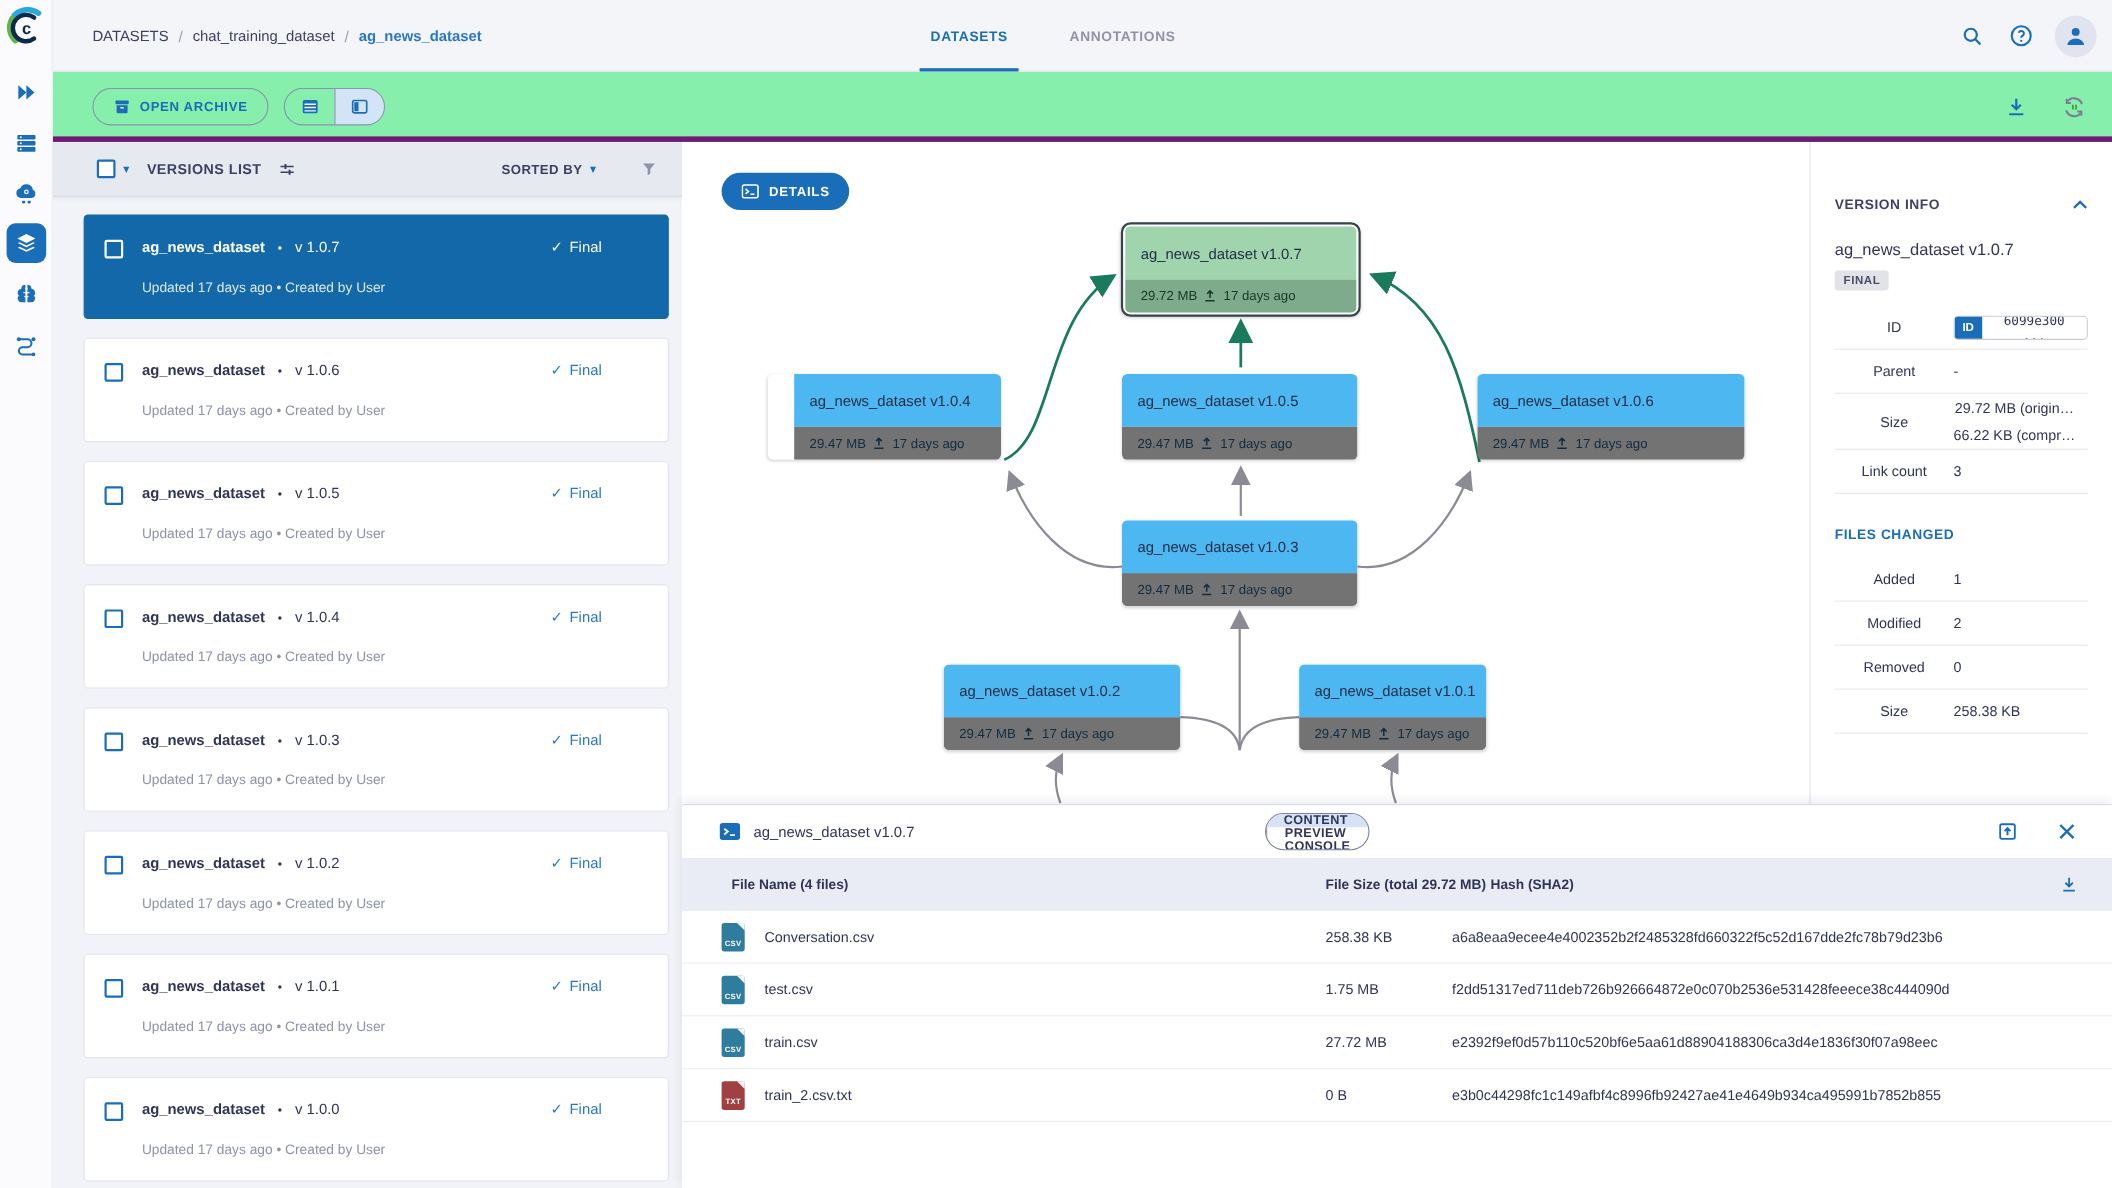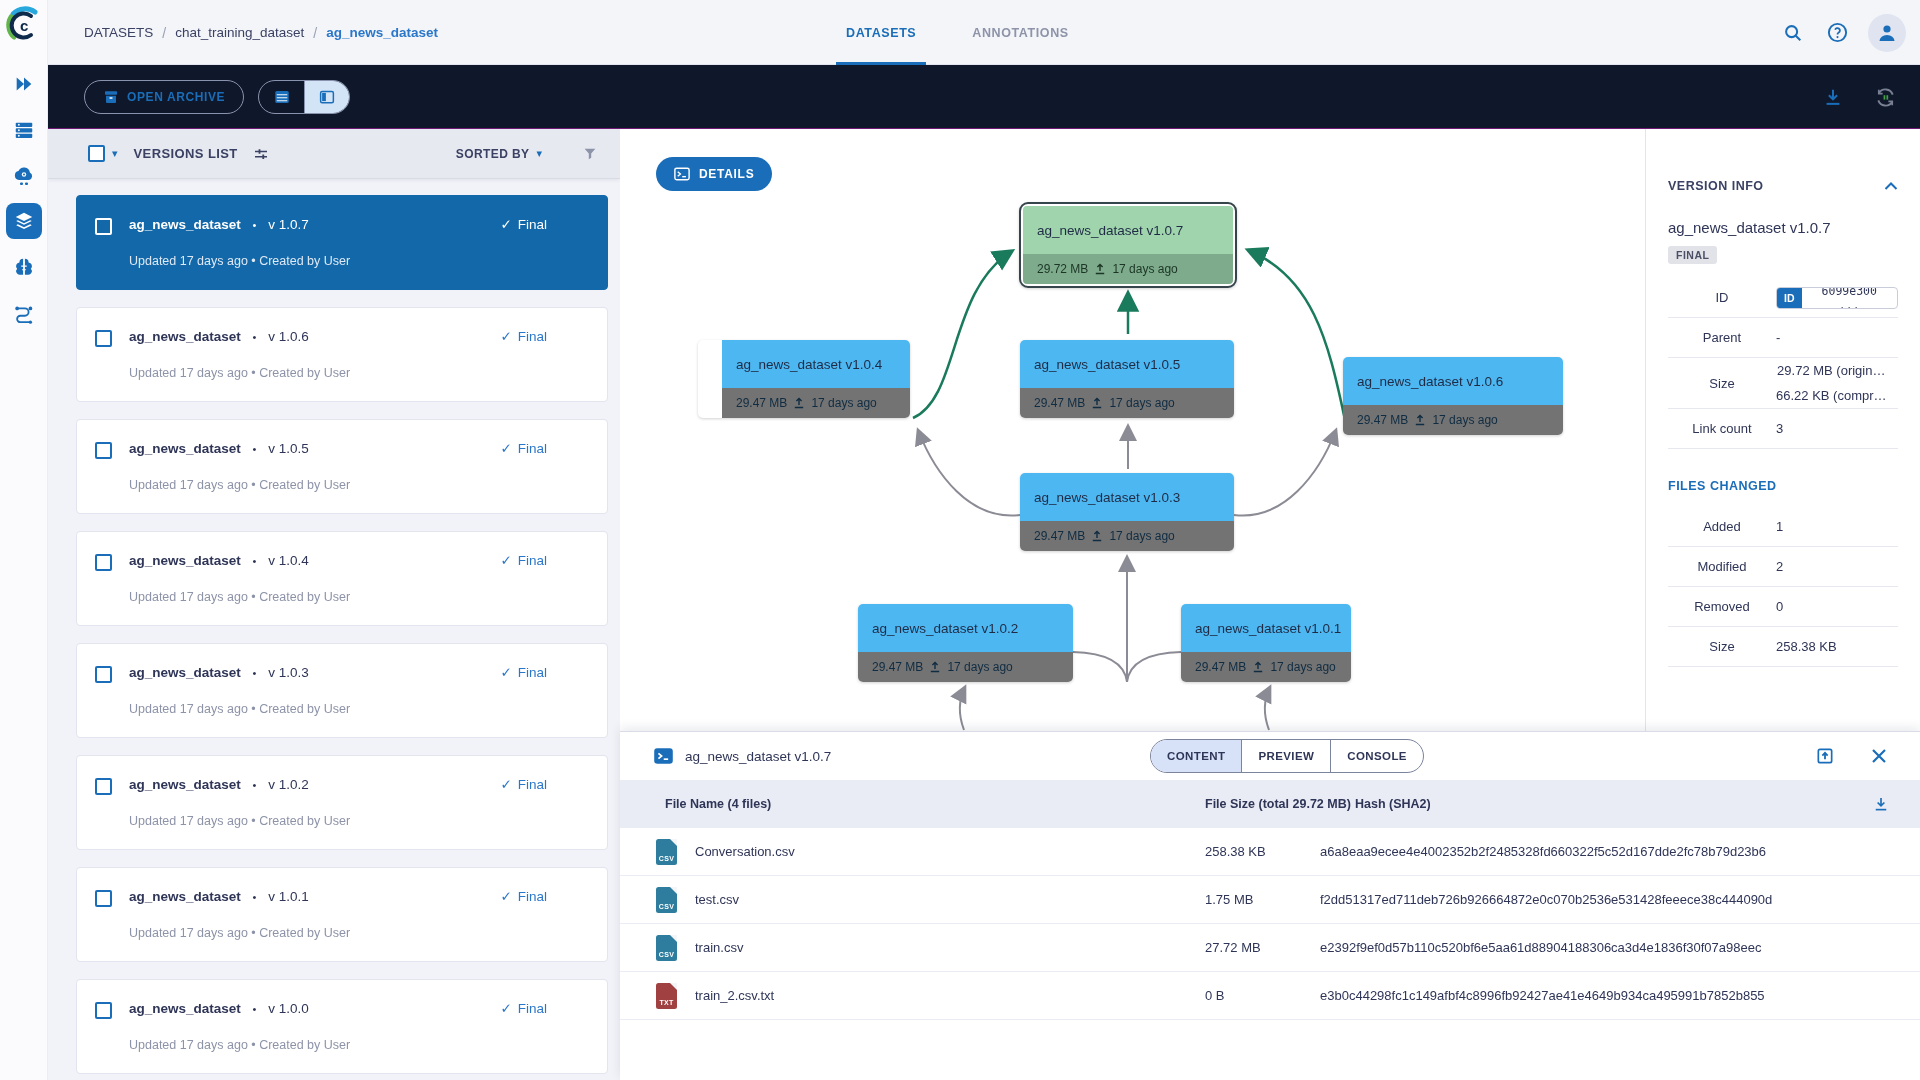--- a/index.html
+++ b/index.html
@@ -22,21 +22,21 @@
   .crumb.current { color:#2a77c9; font-weight:bold; }
   .top-tabs { position:absolute; left:770px; top:0; height:65px; display:flex; }
   .top-tab { position:relative; height:65px; display:flex; align-items:center; padding:0 28px; font-size:12.5px; font-weight:bold; letter-spacing:.6px; color:#8d93a8; cursor:pointer; }
   .top-tab.active { color:#1a6db8; }
   .top-tab.active::after { content:""; position:absolute; left:18px; right:18px; bottom:0; height:3px; background:#1a6db8; }
   .top-icons { position:absolute; right:14px; top:0; height:65px; display:flex; align-items:center; gap:18px; }
   .tbicon { width:26px; height:26px; display:flex; align-items:center; justify-content:center; cursor:pointer; color:#1a6db8; }
   .avatar { width:38px; height:38px; border-radius:50%; background:#e0e4f0; display:flex; align-items:center; justify-content:center; cursor:pointer; }
 
   
-  .toolbar { position:absolute; left:48px; top:65px; right:0; height:64px; background:#0f172a; border-bottom:1px solid #701a75; z-index:19; }
+  .toolbar { position:absolute; left:48px; top:65px; right:0; height:64px; background:#86efac; border-bottom:5px solid #701a75; z-index:19; }
   .btn-outline { position:absolute; left:36px; top:15px; height:34px; display:flex; align-items:center; gap:8px; padding:0 18px; border:1px solid #8a93ad; border-radius:17px; color:#1a6db8; font-size:12px; font-weight:bold; letter-spacing:.6px; cursor:pointer; background:transparent; }
   .view-toggle { position:absolute; left:210px; top:15px; height:34px; display:flex; border:1px solid #8a93ad; border-radius:17px; overflow:hidden; }
   .vt-btn { width:45px; height:32px; display:flex; align-items:center; justify-content:center; cursor:pointer; color:#1a6db8; }
   .vt-btn.active { background:#d4e4f7; }
   .vt-btn + .vt-btn { border-left:1px solid #8a93ad; }
   .toolbar-right { position:absolute; right:22px; top:0; height:64px; display:flex; align-items:center; gap:26px; }
 
   
   .versions { position:absolute; left:48px; top:129px; width:572px; bottom:0; background:#f2f3f8; overflow:hidden; z-index:10; }
   .v-head { position:relative; height:50px; background:#e7e9f1; border-bottom:1px solid #d8dae4; box-shadow:0 2px 3px rgba(40,50,90,.06); display:flex; align-items:center; padding:0 22px 0 40px; }
@@ -87,21 +87,21 @@
   .id-badge { background:#1a6db8; color:#fff; font-size:10.5px; font-weight:bold; padding:0 7px; height:22px; display:flex; align-items:center; }
   .id-val { font-family:"DejaVu Sans Mono", monospace; font-size:11.5px; padding:0 8px; color:#2f3557; }
   .vi-size2 { line-height:1.0; padding:6px 0; }
   .vi-size2 .v2 { margin-top:12px; }
   .vi-section { margin-top:30px; font-size:12.5px; font-weight:bold; letter-spacing:.5px; color:#1a6db8; }
 
   
   .bottom { position:absolute; left:620px; top:731px; right:0; bottom:0; background:#ffffff; border-top:1px solid #d9dce6; box-shadow:0 -3px 10px rgba(30,40,80,.10); z-index:15; }
   .bp-head { position:relative; height:48px; display:flex; align-items:center; padding-left:34px; }
   .bp-title { margin-left:12px; font-size:13.5px; color:#2f3557; }
-  .seg-tabs { position:absolute; left:530px; top:7px; height:34px; display:flex; border:1px solid #7c849c; border-radius:17px; overflow:hidden; background:#fff; }
+  .seg-tabs { position:absolute; left:530px; top:7px; height:34px; display:flex; border:1px solid #7c849c; border-radius:17px; overflow:hidden; background:#fff;flex-direction:column; }
   .seg { padding:0 16px; display:flex; align-items:center; font-size:11.5px; font-weight:bold; letter-spacing:.4px; color:#2f3557; cursor:pointer; }
   .seg + .seg { border-left:1px solid #7c849c; }
   .seg.active { background:#d7e2f9; }
   .bp-head-icons { position:absolute; right:28px; top:0; height:48px; display:flex; align-items:center; gap:28px; }
   .bp-cols { height:48px; background:#e9ecf5; display:flex; align-items:center; font-size:12.5px; font-weight:bold; color:#2f3557; position:relative; }
   .col-file { padding-left:45px; }
   .col-size { position:absolute; left:585px; }
   .col-hash { position:absolute; left:735px; }
   .col-dl { position:absolute; right:30px; cursor:pointer; color:#1a6db8; }
   .frow { position:relative; height:48px; display:flex; align-items:center; border-bottom:1px solid #ebedf4; font-size:13px; color:#2f3557; cursor:pointer; }
@@ -469,21 +469,21 @@
             <span>
               <svg width="12" height="12" viewBox="0 0 12 12" fill="none" stroke="currentColor" stroke-width="1.4">
                 <path d="M6 8 V1.5 M3.4 4 L6 1.4 L8.6 4"></path>
                 <path d="M1.8 10.5 h8.4"></path>
               </svg>
             </span>
             <span>17 days ago</span>
           </div>
         </div>
 
-        <div class="gnode" style="left: 723px; top: 211px; width: 220px; margin-top: 17px;">
+        <div class="gnode" style="left: 723px; top: 211px; width: 243px;">
           <div class="t">ag_news_dataset v1.0.6</div>
           <div class="b">
             <span>29.47 MB</span>
             <span>
               <svg width="12" height="12" viewBox="0 0 12 12" fill="none" stroke="currentColor" stroke-width="1.4">
                 <path d="M6 8 V1.5 M3.4 4 L6 1.4 L8.6 4"></path>
                 <path d="M1.8 10.5 h8.4"></path>
               </svg>
             </span>
             <span>17 days ago</span>

